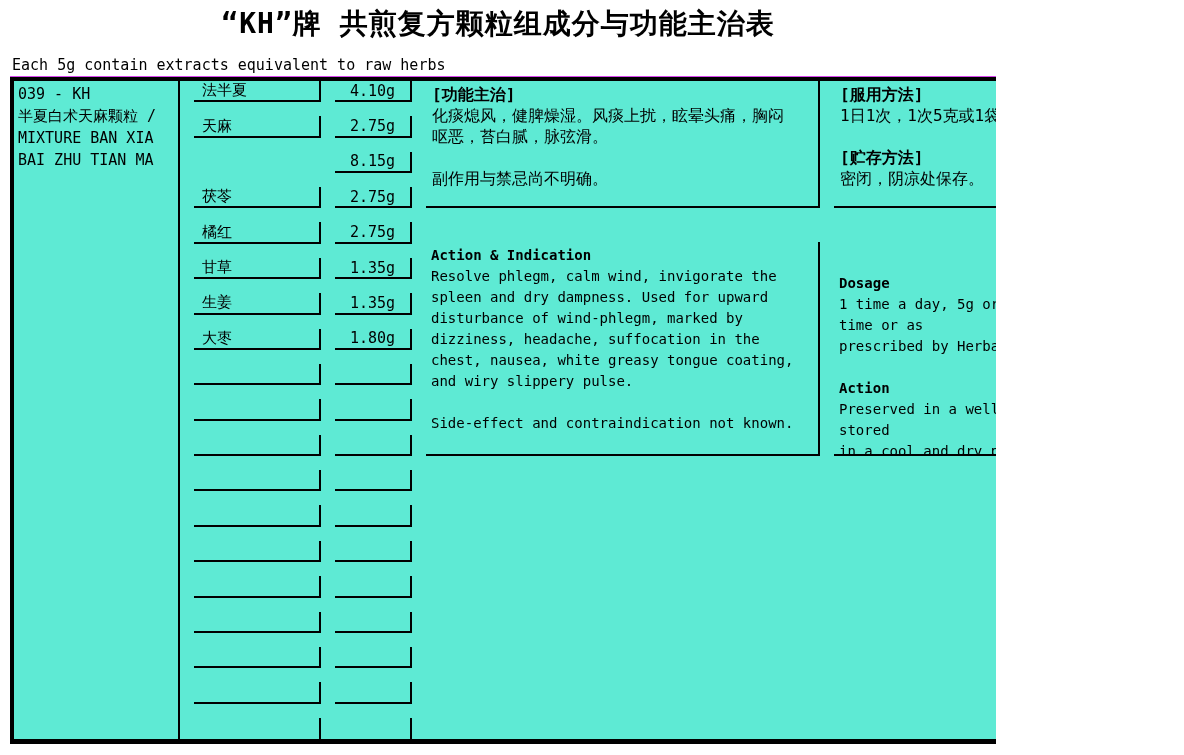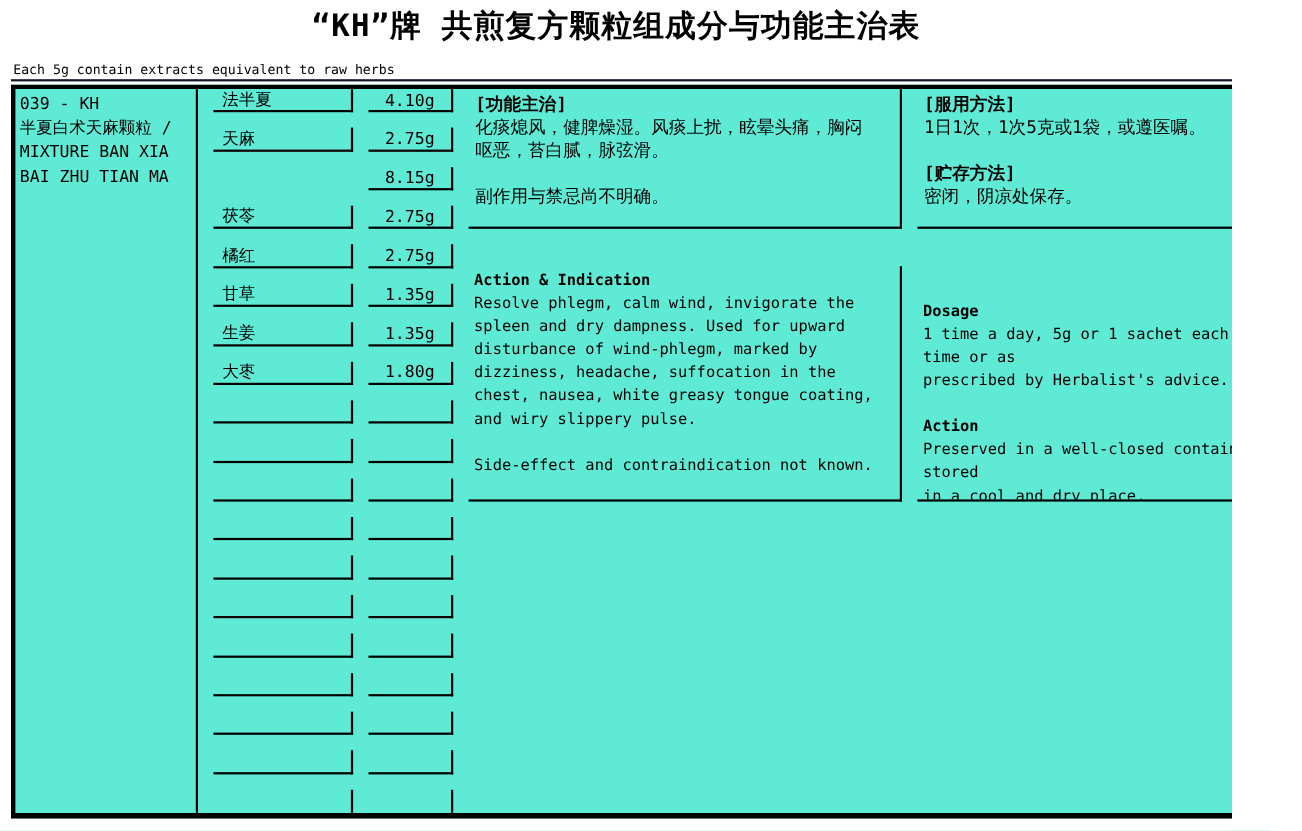--- a/index.html
+++ b/index.html
@@ -4,44 +4,44 @@
 <style>
   html, body {
     margin: 0;
     padding: 0;
     background: #ffffff;
     font-family: "DejaVu Sans Mono", "DejaVu Sans", monospace;
     color: #000000;
   }
   .page {
     position: relative;
-    width: 1120px;
+    width: 996px;
     height: 755px;
     background: #ffffff;
     overflow: hidden;
   }
   .doc-title {
     position: absolute;
     top: 5px;
     left: 0;
     width: 100%;
     text-align: center;
     font-size: 28px;
     font-weight: bold;
     letter-spacing: 1px;
     white-space: nowrap;
   }
   .doc-subtitle {
     position: absolute;
     top: 56px;
     left: 10px;
     width: 1158px;
-    font-size: 12px;
+    font-size: 15px;
     padding: 0 0 2px 2px;
-    border-bottom: 2px solid #0f172a;
+    border-bottom: 2px solid #d946ef;
     box-sizing: border-box;
   }
   .comp-table {
     position: absolute;
     top: 77px;
     left: 10px;
     width: 1158px;
     height: 667px;
     box-sizing: border-box;
     border: 4px solid #000;

